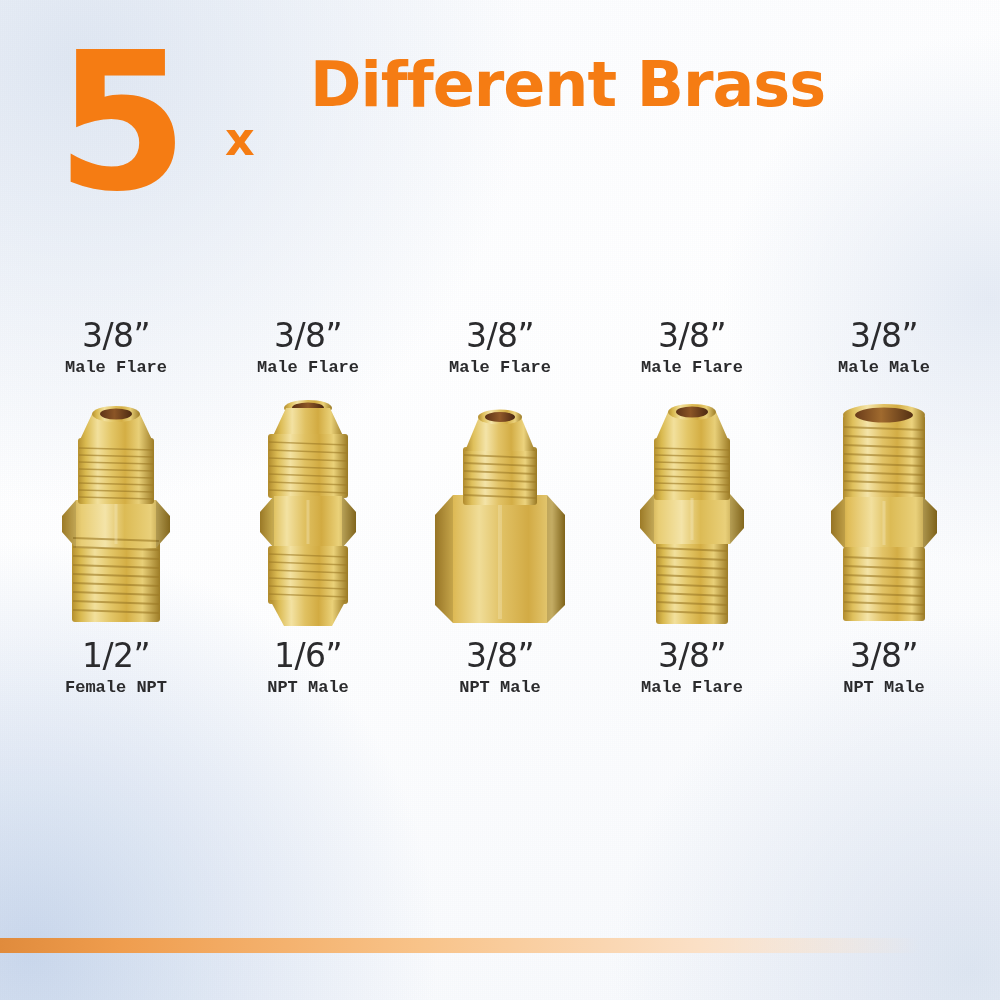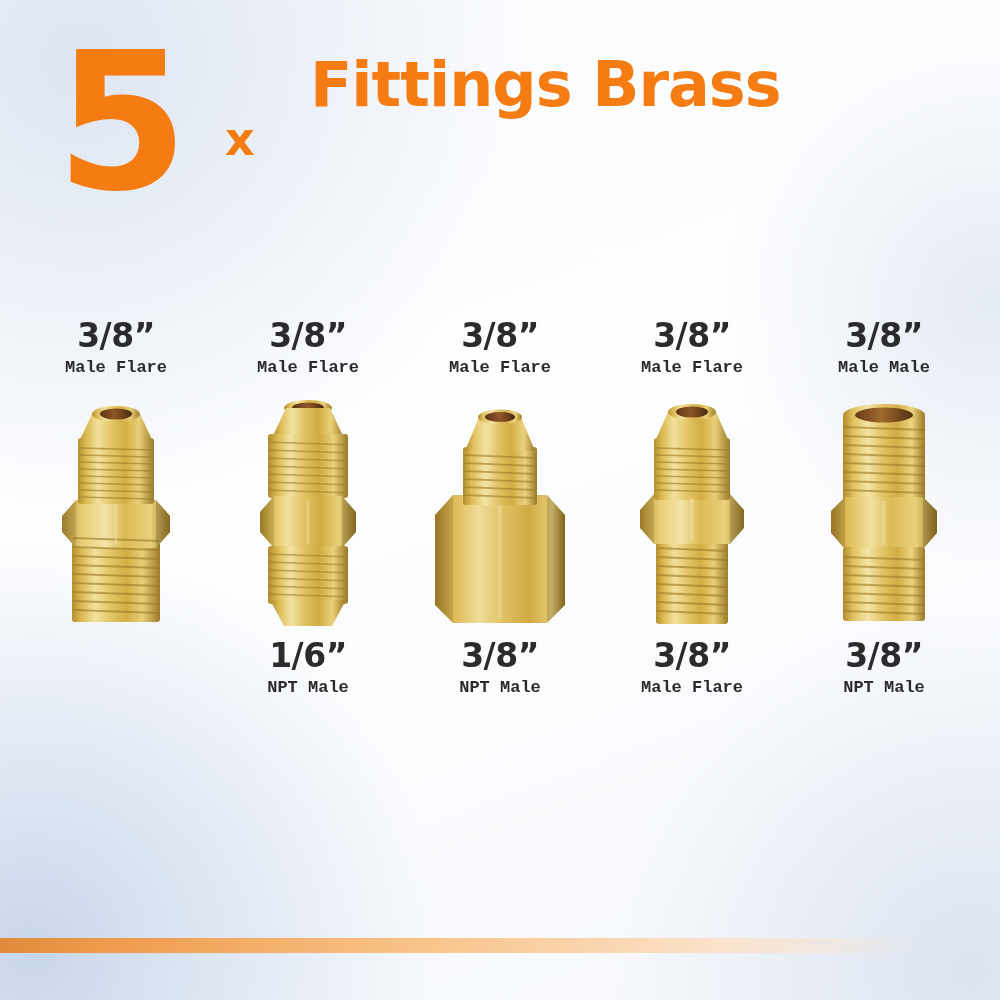--- a/index.html
+++ b/index.html
@@ -49,21 +49,21 @@
   #grid{
     position:absolute;left:0;top:318px;width:1000px;height:460px;
     display:flex;align-items:flex-start;justify-content:space-between;
     padding:0 22px;box-sizing:border-box;
   }
   .col{
     width:188px;display:flex;flex-direction:column;align-items:center;
   }
   .cap{text-align:center;width:100%;}
   .cap .size{
-    font-size:33px;font-weight:700;color:#2b2b2d;letter-spacing:-.5px;
+    font-size:33px;font-weight:400;color:#2b2b2d;letter-spacing:-.5px;
     font-family:"DejaVu Sans", sans-serif;line-height:36px;
   }
   .cap .kind{
     font-size:17px;font-weight:700;color:#2b2b2d;margin-top:4px;
     font-family:Liberation Mono, monospace;line-height:20px;
   }
   .part{
     height:232px;display:flex;align-items:center;justify-content:center;
     margin:14px 0 8px 0;
   }
@@ -79,21 +79,21 @@
 <body>
 
 <div id="page">
 
   <div id="grain"></div>
 
   <div id="header">
     <div id="big-num">5</div>
     <div id="times">x</div>
     <div id="title">
-      <span class="l">Fittings Brass</span>
+      <span class="l">Different Brass</span>
     </div>
   </div>
 
   <div id="grid">
 
     <div class="col">
       <div class="cap top">
         <div class="size">3/8”</div>
         <div class="kind">Male Flare</div>
       </div>
@@ -155,20 +155,24 @@
               <line x1="17" y1="191" x2="103" y2="194"></line>
             <line x1="17" y1="200" x2="103" y2="203"></line>
               <line x1="17" y1="209" x2="103" y2="212"></line>
             <line x1="17" y1="218" x2="103" y2="221"></line>
           </g>
 
           <polygon points="20,108 20,156 6,140 6,124" fill="#000" opacity=".11"></polygon>
           <polygon points="100,108 114,124 114,140 100,156" fill="#000" opacity=".15"></polygon>
           <line x1="60" y1="112" x2="60" y2="152" stroke="#f7ecc4" stroke-width="3" opacity=".35"></line>
         </svg>
+      </div>
+      <div class="cap bottom">
+        <div class="size">1/2”</div>
+        <div class="kind">Female NPT</div>
       </div>
     </div>
 
     <div class="col">
       <div class="cap top">
         <div class="size">3/8”</div>
         <div class="kind">Male Flare</div>
       </div>
       <div class="part">
         <svg width="108" height="244" viewBox="0 0 108 244">

